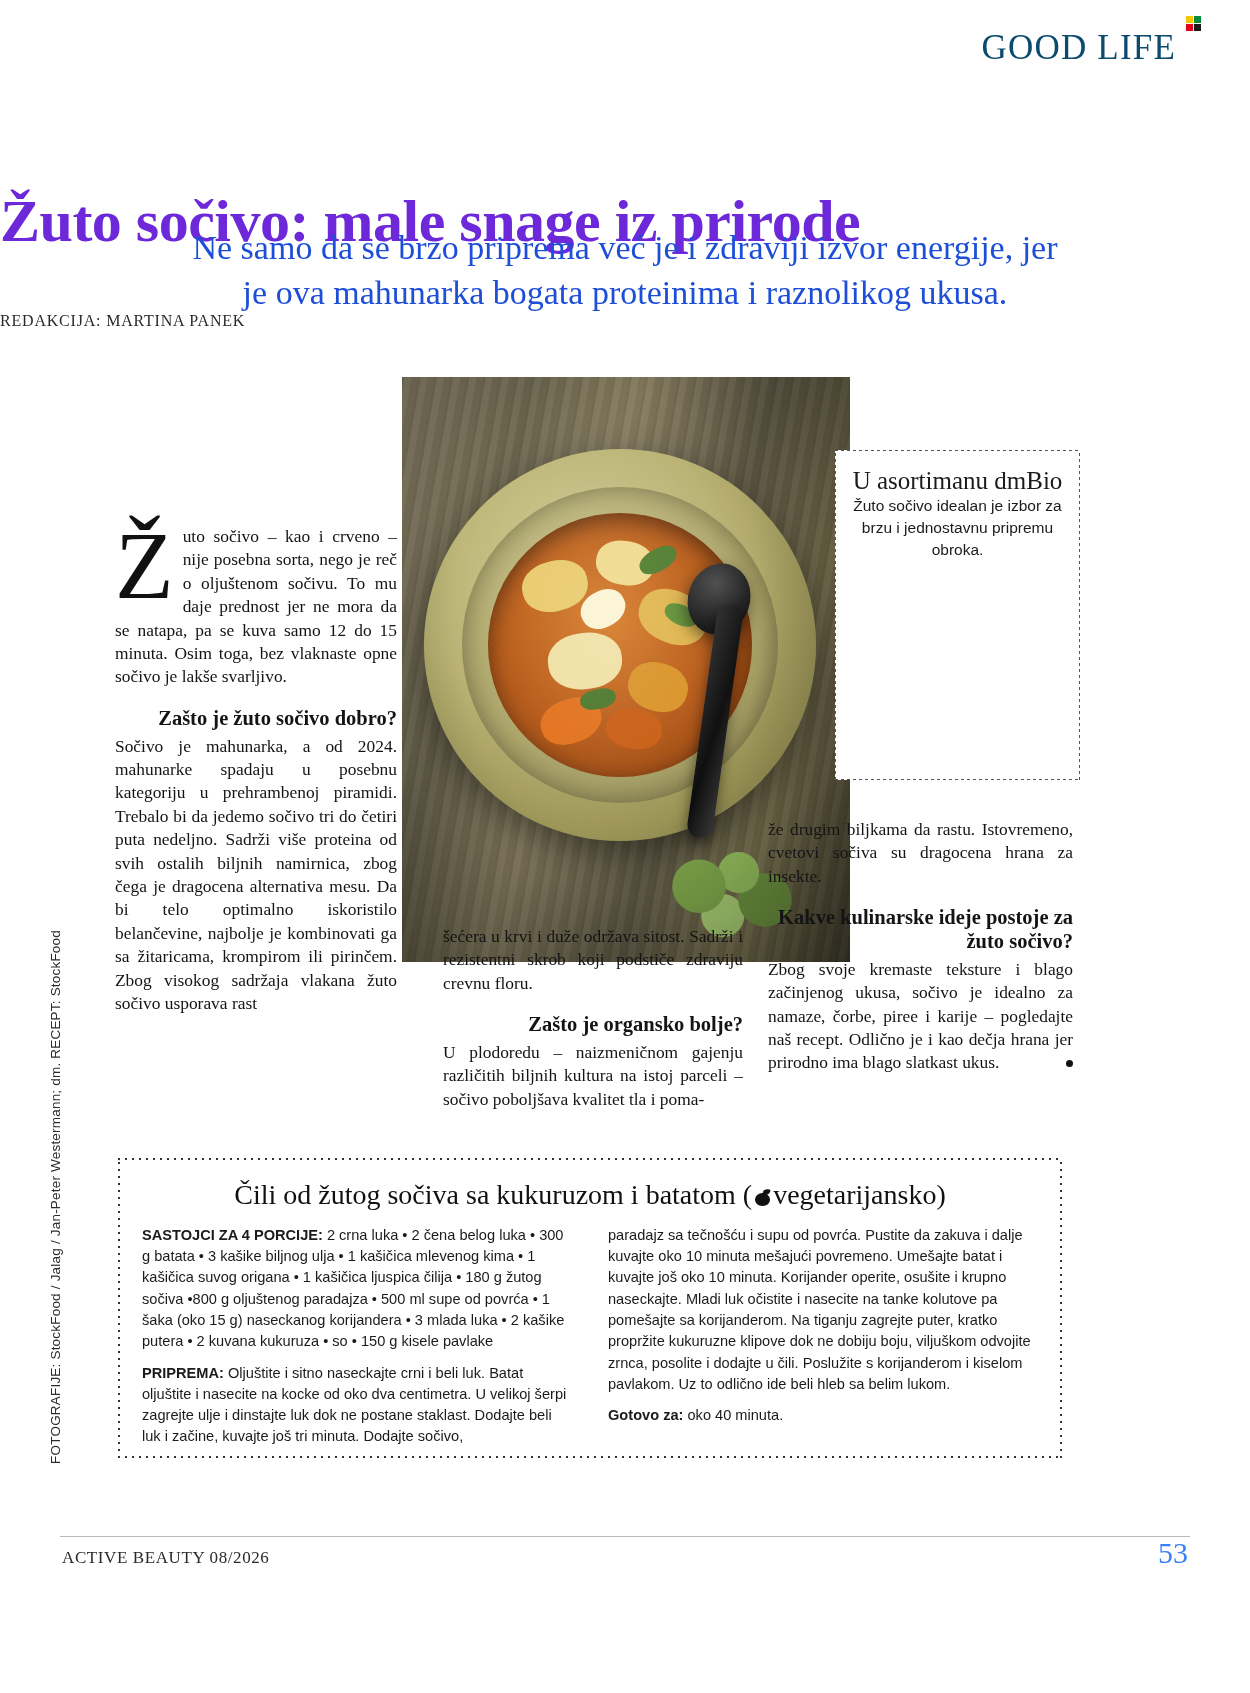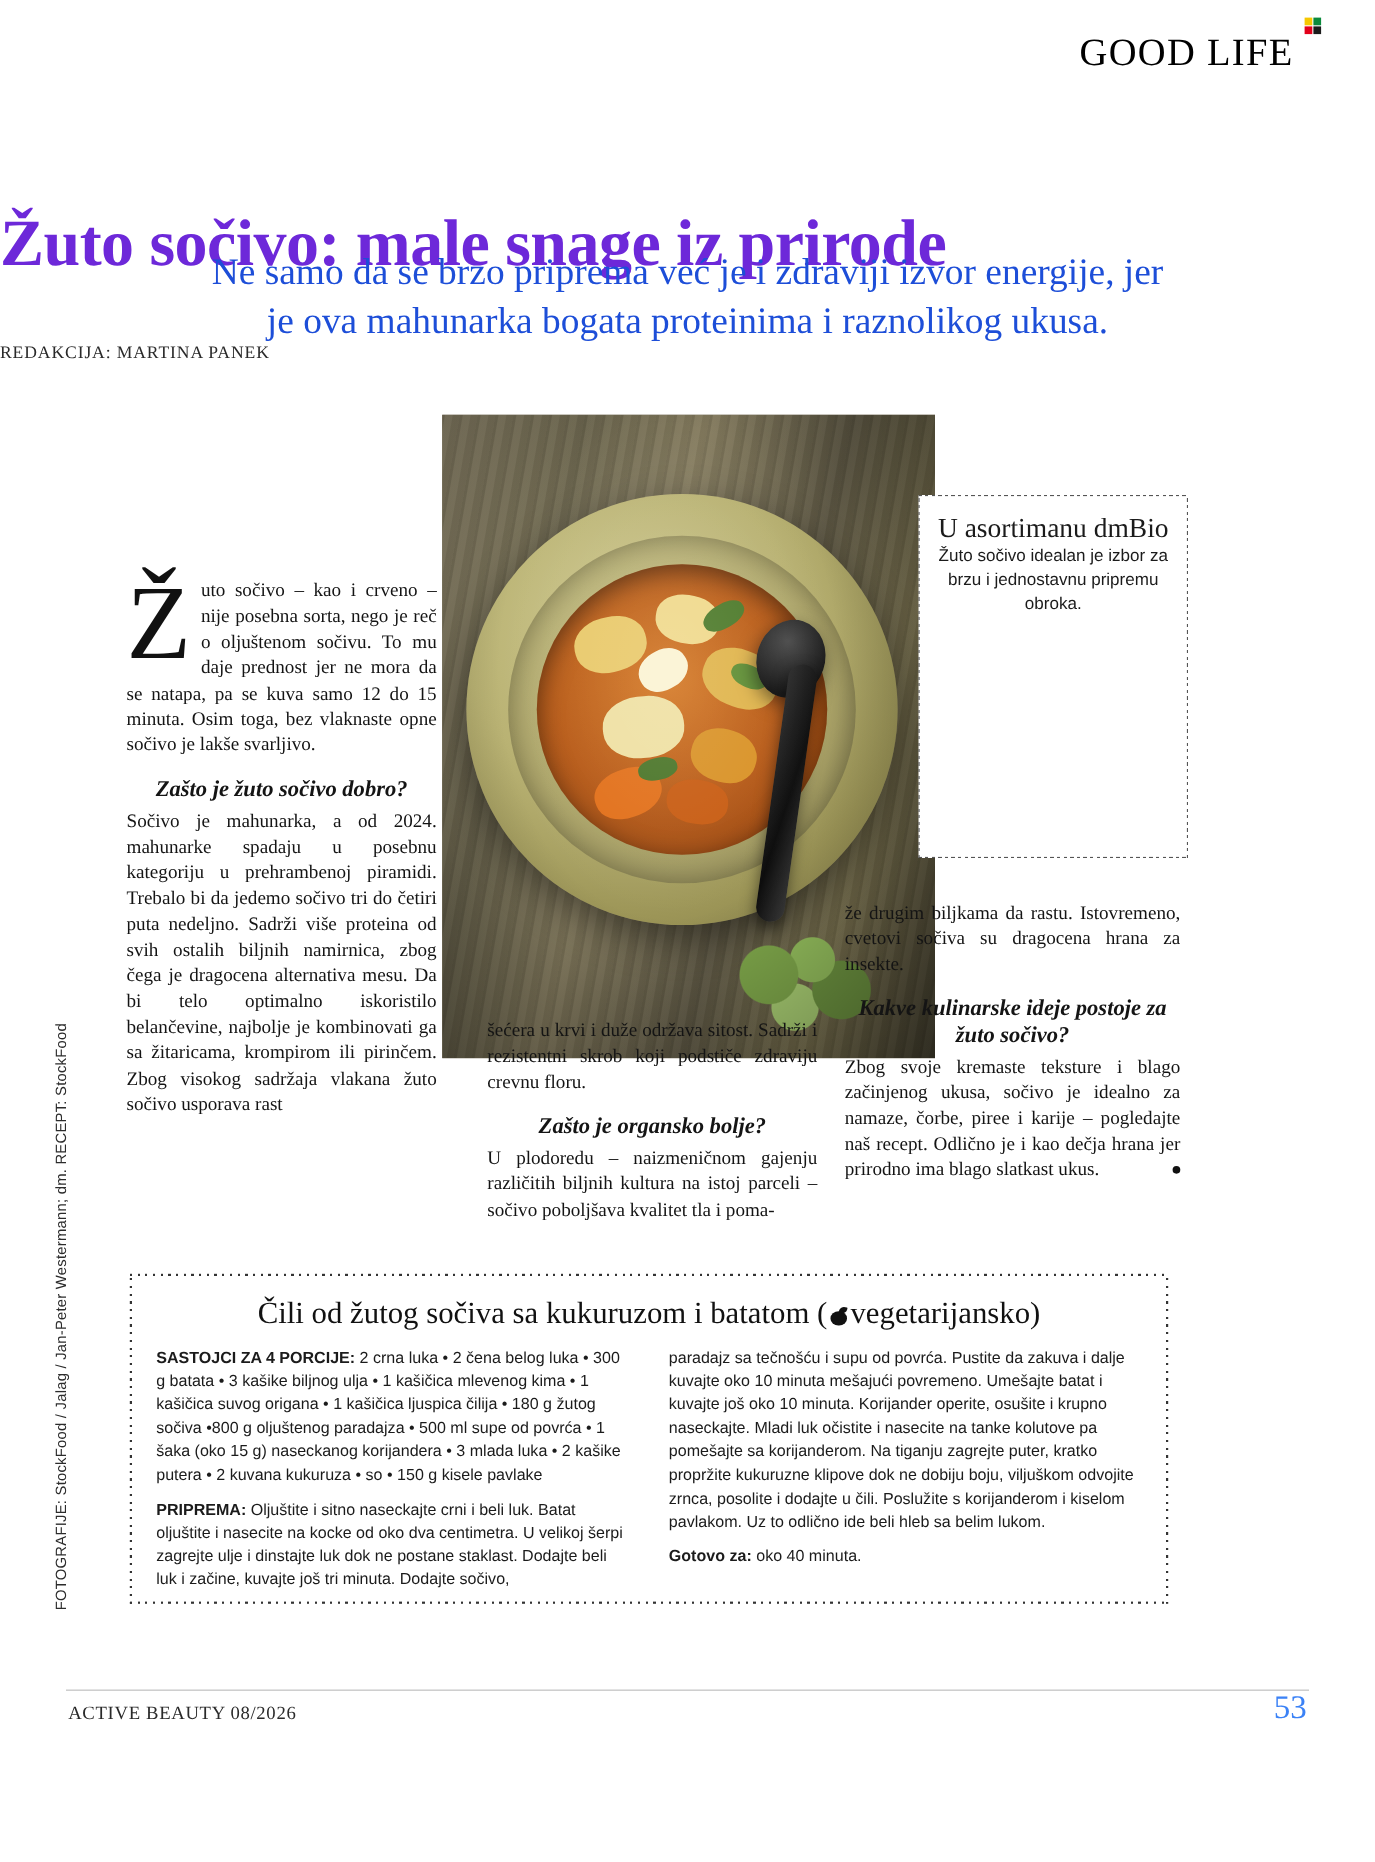--- a/index.html
+++ b/index.html
@@ -13,21 +13,21 @@
   }
   .page{position:absolute;inset:0;}
 
   
   .masthead{
     position:absolute;top:30px;right:48px;
     display:flex;align-items:flex-start;gap:10px;
   }
   .masthead-title{
     font-family:"Liberation Serif", serif;
-    font-size:35px;letter-spacing:1.2px;color:#000000;
+    font-size:35px;letter-spacing:1.2px;color:#0c4a6e;
     line-height:1;
   }
   .masthead-logo{
     position:relative;width:16px;height:16px;margin-top:-14px;
   }
   .masthead-logo i{position:absolute;width:7px;height:7px;display:block;}
   .masthead-logo i.a{left:0;top:0;background:#f6c700;}
   .masthead-logo i.b{left:8px;top:0;background:#0a8a3c;}
   .masthead-logo i.c{left:0;top:8px;background:#e3001b;}
   .masthead-logo i.d{left:8px;top:8px;background:#1b1b1b;}
@@ -158,23 +158,22 @@
   .pack .l2{position:absolute;left:14px;top:101px;width:32px;height:6px;background:#e08a1a;}
   .dmbio-caption{
     font-family:"Liberation Sans",sans-serif;
     font-size:15.5px;line-height:1.42;color:#1b1b1b;
   }
 
   
   .col{position:absolute;font-size:17.4px;line-height:1.345;text-align:justify;color:#141414;}
   .col p{margin:0;}
   .col .sub{
-    text-align:center;font-weight:bold;font-size:20.5px;line-height:1.16;
+    text-align:right;font-weight:bold;font-size:20.5px;line-height:1.16;
     margin:18px 0 4px;
-    font-style:italic;
   }
   .colA{left:115px;top:525px;width:282px;}
   .colB{left:443px;top:925px;width:300px;}
   .colC{left:768px;top:818px;width:305px;}
 
   .dropcap{
     float:left;font-size:96px;line-height:0.78;margin:4px 9px -4px 0;
     font-family:"Liberation Serif",serif;color:#111;
   }
   .enddot{display:inline-block;width:7px;height:7px;border-radius:50%;background:#111;float:right;margin-top:9px;}

